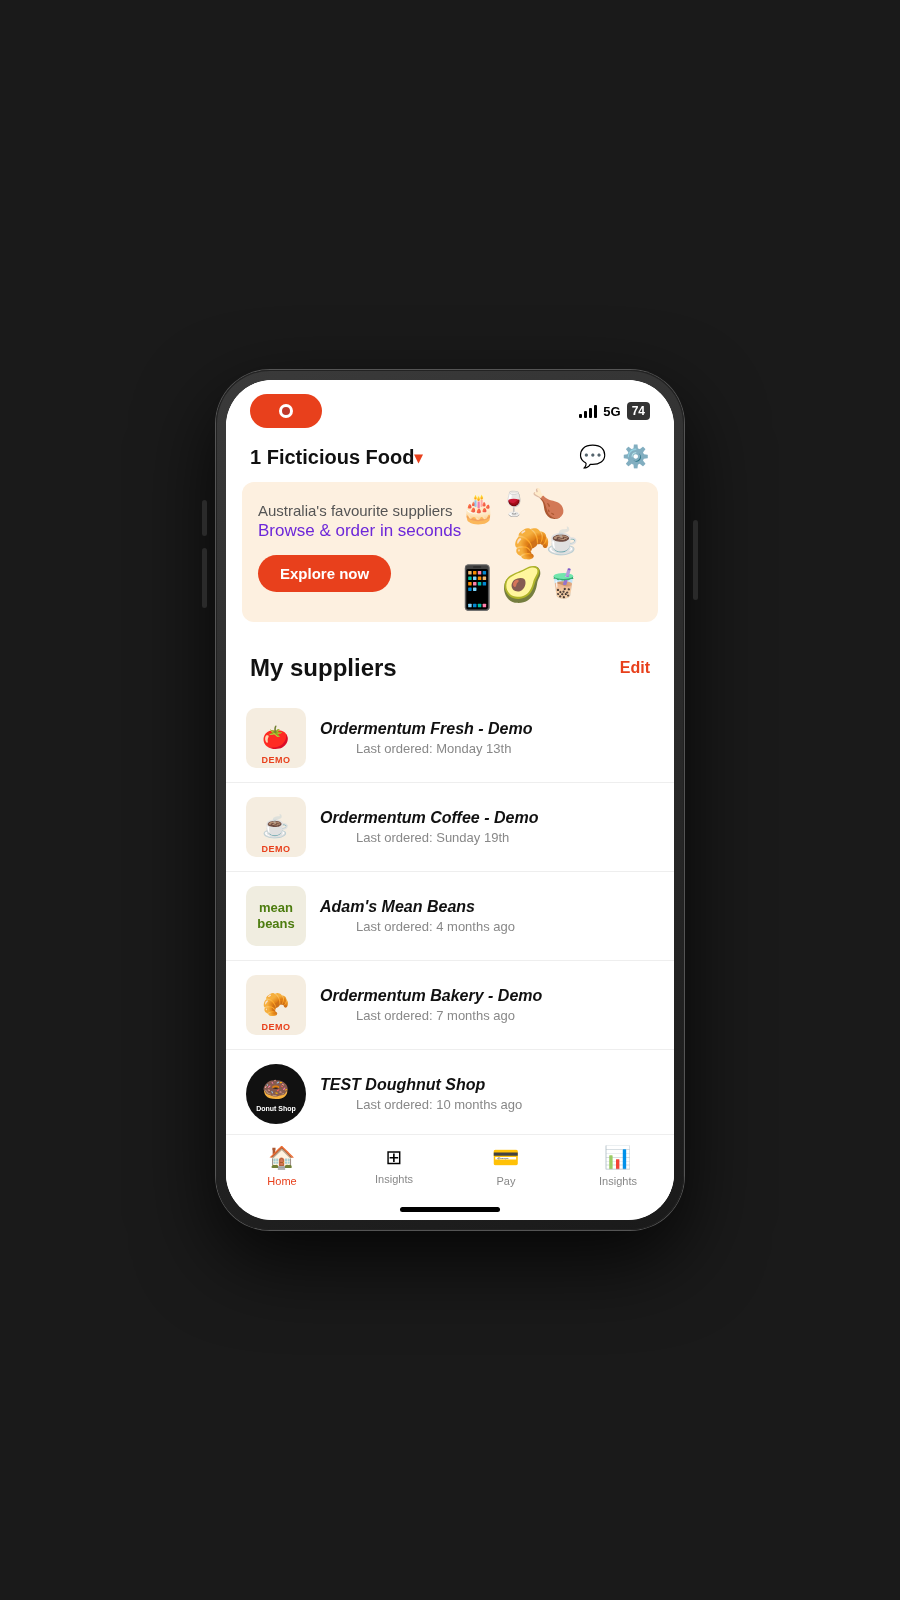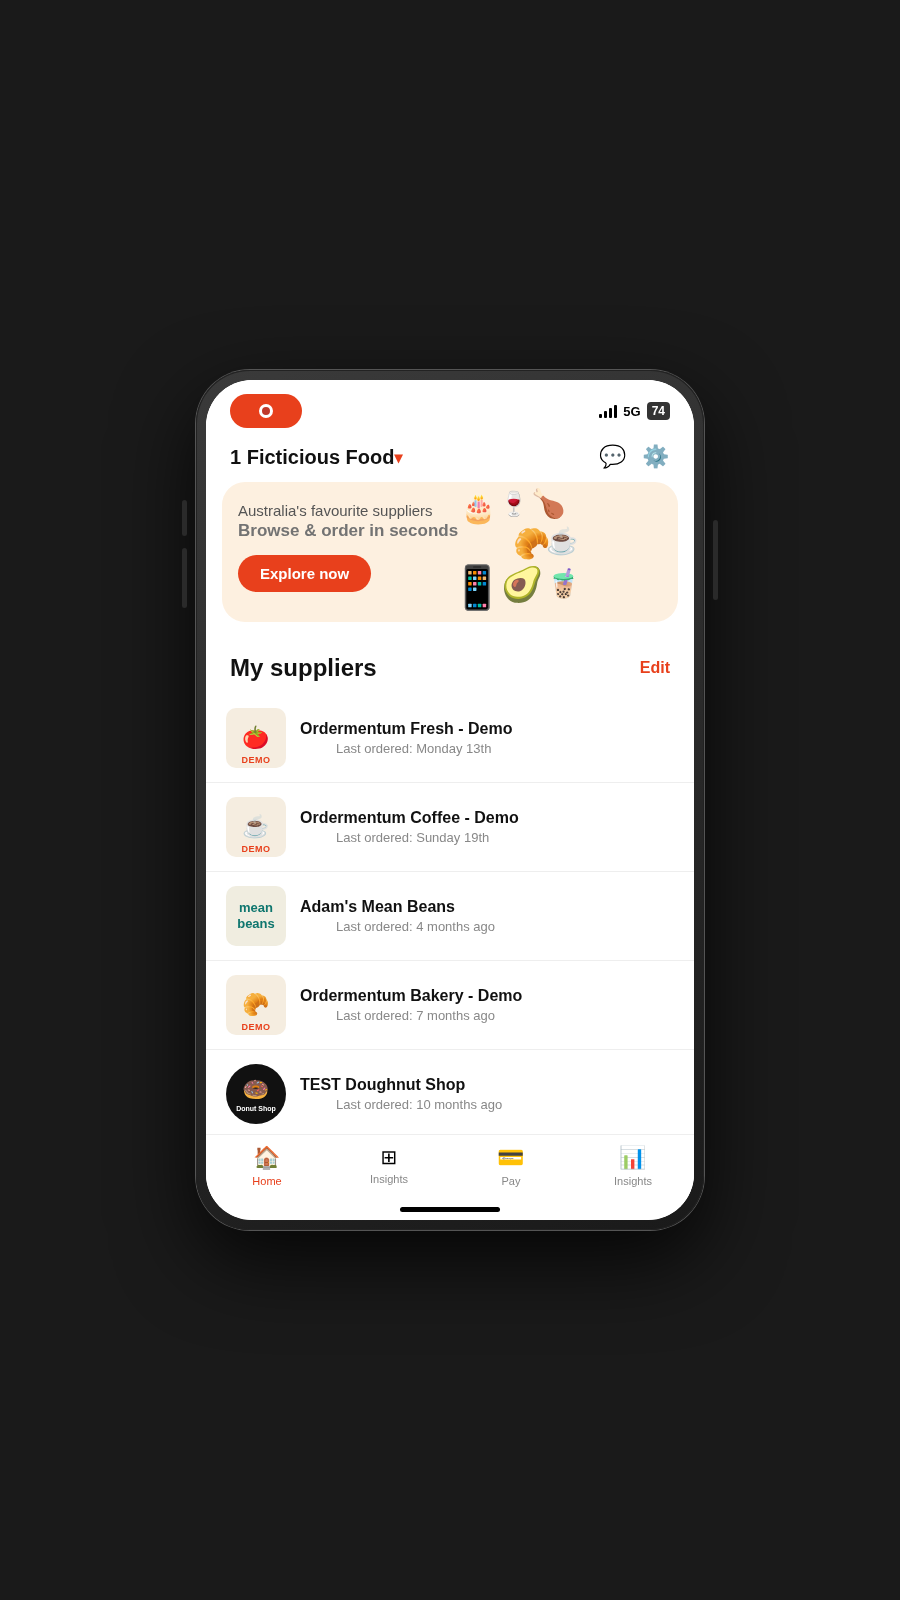--- a/index.html
+++ b/index.html
@@ -5,21 +5,21 @@
     * { margin: 0; padding: 0; box-sizing: border-box; }
     body {
       background: #1a1a1a;
       display: flex;
       justify-content: center;
       align-items: center;
       min-height: 100vh;
       font-family: -apple-system, BlinkMacSystemFont, 'Segoe UI', sans-serif;
     }
     .phone-outer {
-      width: 508px;
+      width: 468px;
       height: 860px;
       background: linear-gradient(160deg, #3a3a3a 0%, #1a1a1a 100%);
       border-radius: 54px;
       padding: 10px;
       box-shadow: 0 0 0 1px #555, 0 30px 80px rgba(0,0,0,0.8), inset 0 0 0 1px #222;
       position: relative;
     }
     .phone-inner {
       width: 100%;
       height: 100%;
@@ -133,39 +133,39 @@
     }
     .header-icon {
       font-size: 22px;
       color: #333;
     }
 
     
     .banner {
       margin: 0 16px 16px;
       background: #fdf0e0;
-      border-radius: 23px;
+      border-radius: 12px;
       padding: 20px 16px 16px;
       position: relative;
       overflow: hidden;
       min-height: 140px;
       flex-shrink: 0;
     }
     .banner-text {
       max-width: 55%;
     }
     .banner-subtitle {
       font-size: 15px;
       color: #555;
       margin-bottom: 2px;
     }
     .banner-title {
       font-size: 17px;
-      font-weight: 700;
-      color: #737373;
+      font-weight: 400;
+      color: #6d28d9;
       margin-bottom: 14px;
     }
     .explore-btn {
       background: #e8401c;
       color: #fff;
       border: none;
       border-radius: 24px;
       padding: 10px 22px;
       font-size: 15px;
       font-weight: 600;
@@ -255,20 +255,21 @@
       font-weight: 800;
       color: #e8401c;
       letter-spacing: 0.5px;
     }
     .supplier-info { flex: 1; }
     .supplier-name {
       font-size: 16px;
       font-weight: 700;
       color: #111;
       margin-bottom: 3px;
+      font-style: italic;
     }
     .supplier-last {
       font-size: 13px;
       color: #888;
       margin-left: 36px;
     }
 
     
     .bottom-nav {
       display: flex;
@@ -395,21 +396,21 @@
               <span class="demo-badge">DEMO</span>
             </div>
             <div class="supplier-info">
               <div class="supplier-name">Ordermentum Coffee - Demo</div>
               <div class="supplier-last">Last ordered: Sunday 19th</div>
             </div>
           </div>
 
           <div class="supplier-item">
             <div class="supplier-logo" style="background:#f0ede0;">
-              <span class="logo-emoji" style="font-size:13px; font-weight:800; color:#0f766e; text-align:center; line-height:1.2;">mean<br>beans</span>
+              <span class="logo-emoji" style="font-size:13px; font-weight:800; color:#4d7c0f; text-align:center; line-height:1.2;">mean<br>beans</span>
             </div>
             <div class="supplier-info">
               <div class="supplier-name">Adam's Mean Beans</div>
               <div class="supplier-last">Last ordered: 4 months ago</div>
             </div>
           </div>
 
           <div class="supplier-item">
             <div class="supplier-logo">
               <span class="logo-emoji">🥐</span>

